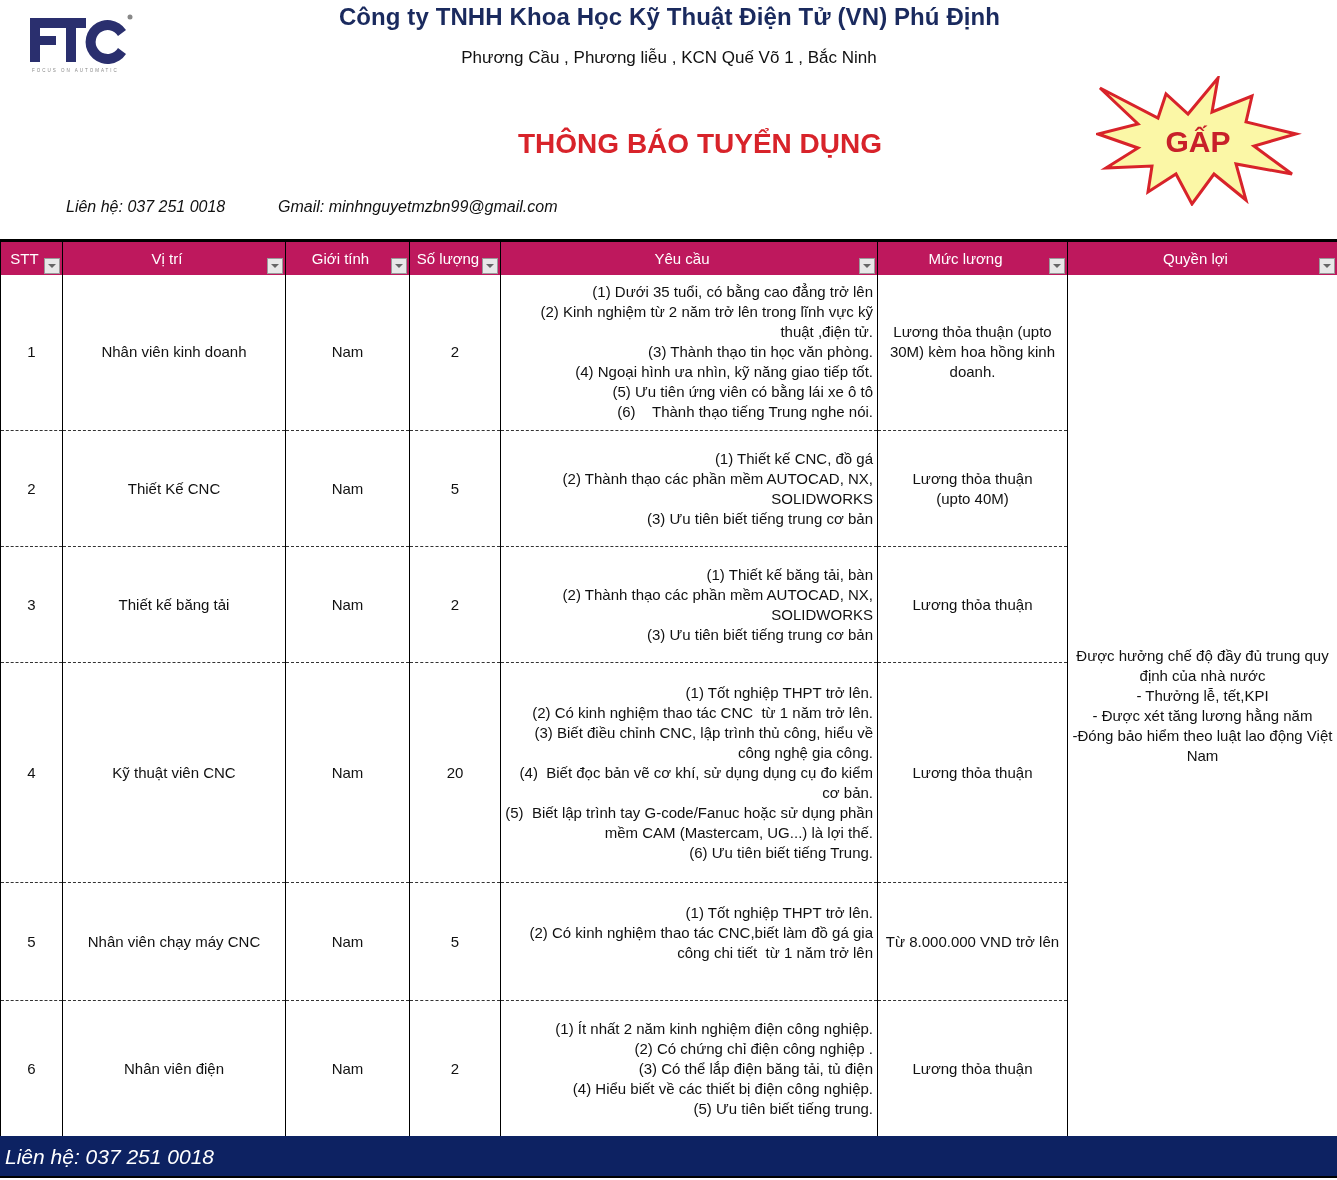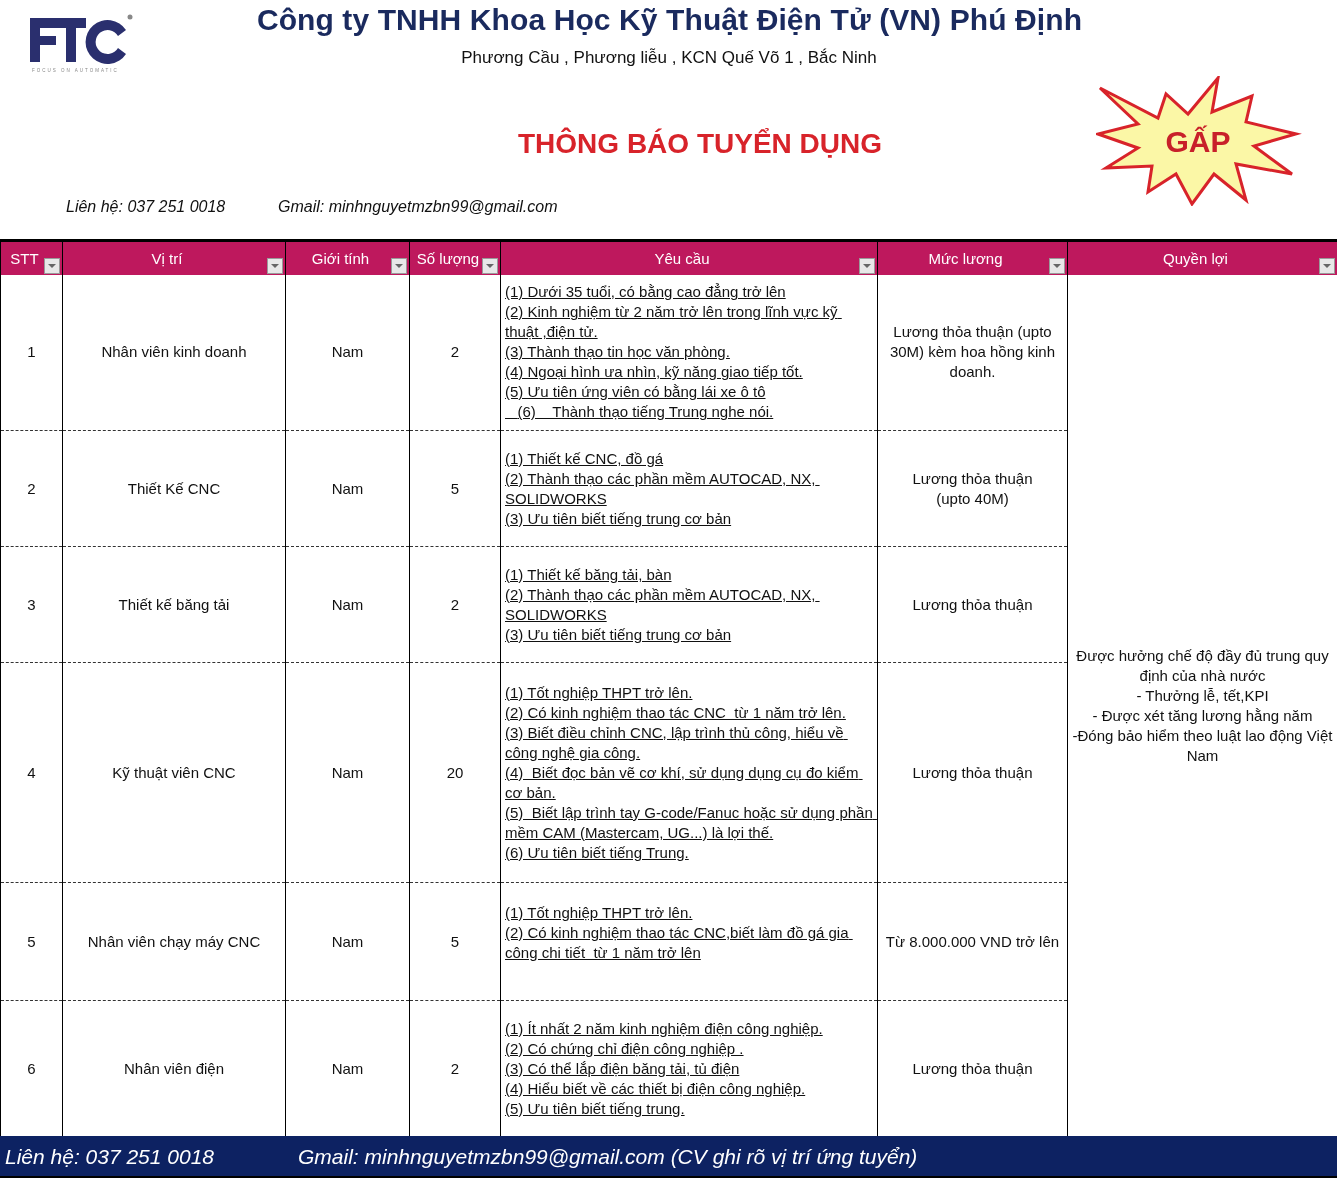--- a/index.html
+++ b/index.html
@@ -1,35 +1,35 @@
 <!DOCTYPE html>
 <html><head>
 <meta charset="utf-8">
 <style>
   * { box-sizing: border-box; margin: 0; padding: 0; }
   html, body { width: 1337px; height: 1180px; background: #ffffff; overflow: hidden; }
   body { position: relative; font-family: "Liberation Sans", "DejaVu Sans", sans-serif; color: #111; }
 
   .logo { position: absolute; left: 26px; top: 10px; width: 110px; height: 66px; }
-  .company-name { position: absolute; left: 0; width: 1337px; top: 3px; text-align: center; padding-left: 0; font-size: 30px; font-weight: bold; color: #1a2a5e; letter-spacing: 0.1px; }
+  .company-name { position: absolute; left: 0; width: 1337px; top: 3px; text-align: center; padding-left: 0; font-size: 24px; font-weight: bold; color: #1a2a5e; letter-spacing: 0.1px; }
   .company-name span { position: relative; left: 1px; }
   .address { position: absolute; left: 0; width: 1337px; top: 48px; text-align: center; font-size: 17px; color: #111; padding-left: 1px; }
   .notice-title { position: absolute; left: 0; width: 1400px; top: 128px; text-align: center; font-size: 28px; font-weight: bold; color: #d8232a; }
   .urgent-badge { position: absolute; left: 1096px; top: 76px; width: 206px; height: 130px; }
 
   .contact-top { position: absolute; top: 198px; font-size: 16px; font-style: italic; color: #111; }
   .contact-phone { left: 66px; }
   .contact-mail { left: 278px; }
 
   table.jobs { position: absolute; left: 0; top: 239px; width: 1337px; border-collapse: collapse; table-layout: fixed; }
   table.jobs th { background: #be185d; color: #fff; font-weight: normal; font-size: 15px; height: 34px; border-left: 1px solid #000; border-right: 1px solid #000; border-top: 3px solid #000; position: relative; text-align: center; padding: 0 18px 0 4px; white-space: nowrap; }
   table.jobs th .filter-btn { position: absolute; right: 2px; bottom: 1px; width: 16px; height: 16px; background: #e8e8e8; border: 1px solid #9a9a9a; display: flex; align-items: center; justify-content: center; }
   table.jobs th .filter-btn::after { content: ""; border-left: 4px solid transparent; border-right: 4px solid transparent; border-top: 4px solid #666; }
   table.jobs td { border-left: 1px solid #000; border-right: 1px solid #000; border-bottom: 1px dashed #333; font-size: 15px; text-align: center; vertical-align: middle; padding: 0 3px; line-height: 20px; }
-  table.jobs td.req { text-align: left; padding: 0 4px; text-decoration: underline; }
+  table.jobs td.req { text-align: right; padding: 0 4px; }
   table.jobs td.req div { white-space: pre-wrap; }
   table.jobs td.benefit { border-bottom: none; padding: 0 4px; }
   table.jobs tr.last td { border-bottom: none; }
 
   .footer-bar { position: absolute; left: 0; top: 1136px; width: 1337px; height: 42px; background: #0d2262; color: #fff; font-style: italic; font-size: 21px; border-bottom: 2px solid #000; }
   .footer-bar .f-phone { position: absolute; left: 5px; top: 9px; }
   .footer-bar .f-mail { position: absolute; left: 298px; top: 9px; }
 </style>
 </head>
 <body>
@@ -163,14 +163,13 @@
 (4) Hiểu biết về các thiết bị điện công nghiệp.
 (5) Ưu tiên biết tiếng trung.</div>
         </td>
       <td>Lương thỏa thuận</td>
     </tr>
   </tbody>
 </table>
 
 <div class="footer-bar">
   <span class="f-phone">Liên hệ: 037 251 0018</span>
-  <span class="f-mail">Gmail: minhnguyetmzbn99@gmail.com  (CV ghi rõ vị trí ứng tuyển)</span>
 </div>
 
 </body></html>

